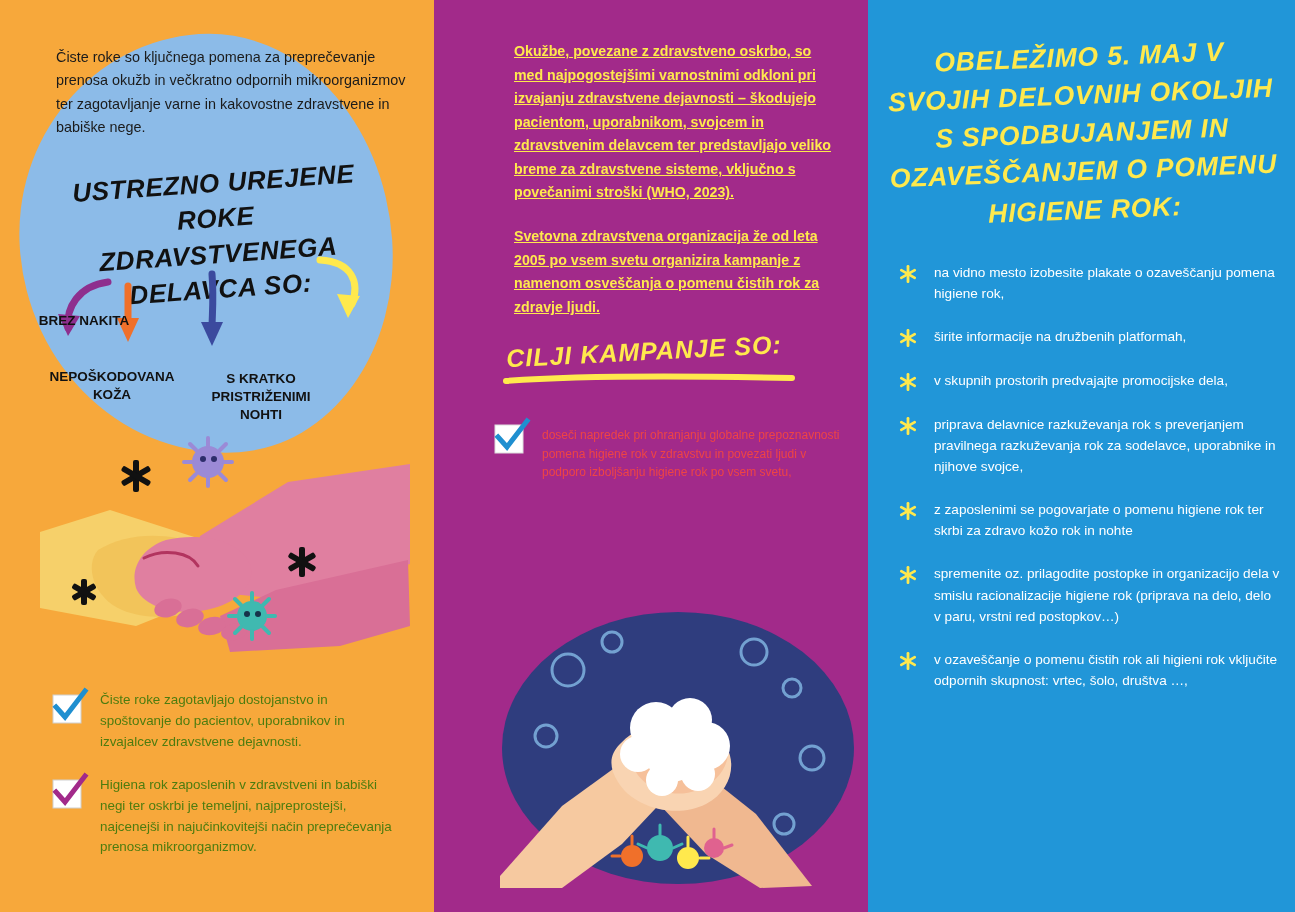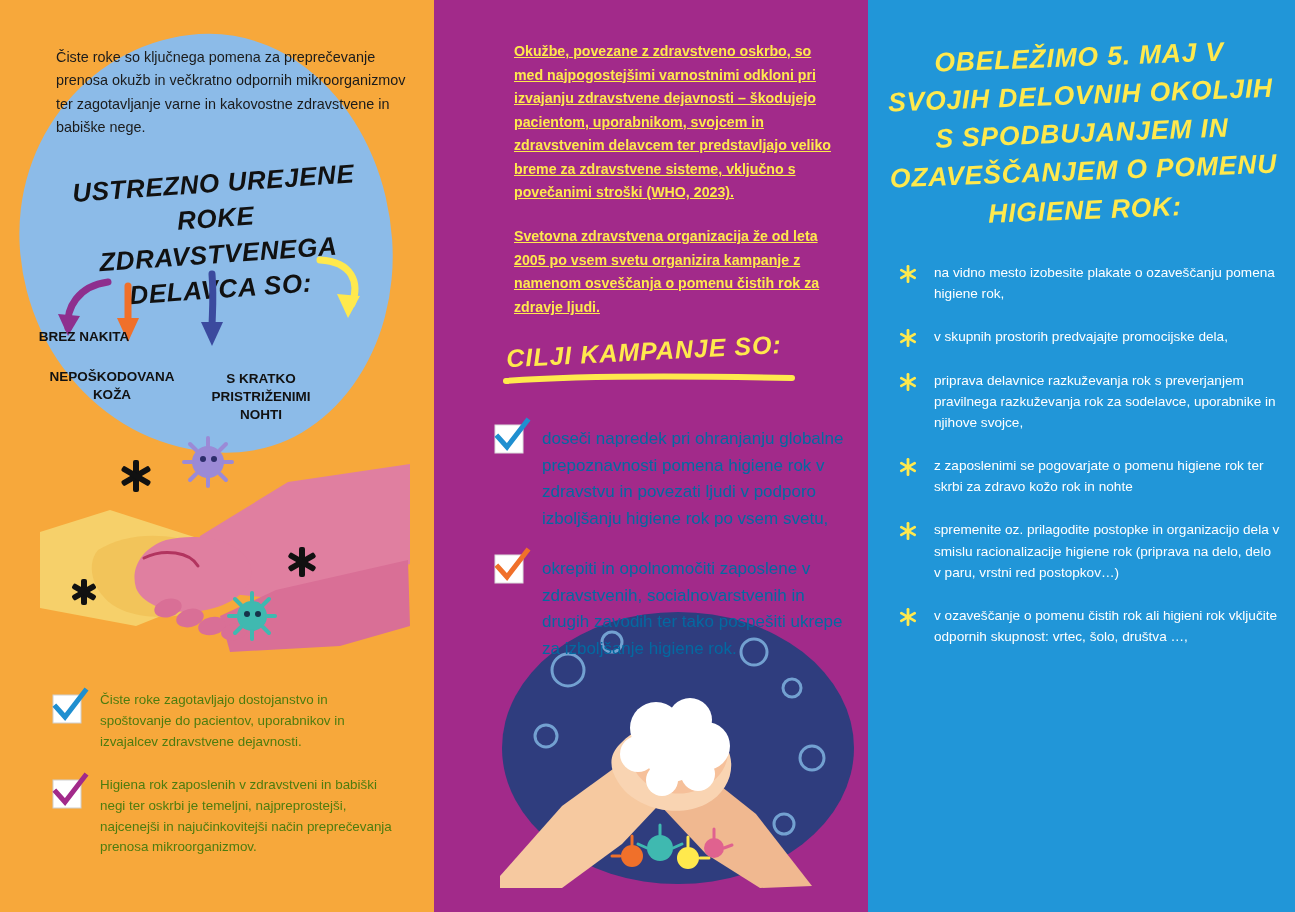--- a/index.html
+++ b/index.html
@@ -73,21 +73,21 @@
   .lbl {
     position: absolute;
     font-weight: bold;
     font-size: 13.5px;
     line-height: 1.32;
     color: #111;
     text-transform: uppercase;
     z-index: 5;
     text-align: center;
   }
-  .lbl-nakita   { left: 24px;  top: 328px; width: 120px; }
+  .lbl-nakita   { left: 24px;  top: 312px; width: 120px; }
   .lbl-koza     { left: 32px;  top: 368px; width: 160px; }
   .lbl-nohti    { left: 196px; top: 370px; width: 130px; }
   .lbl-lak      { left: 300px; top: 318px; width: 120px; }
 
   
   .hands-illu { position: absolute; left: 40px; top: 440px; width: 370px; height: 230px; z-index: 2; }
 
   .left-checks {
     position: absolute;
     left: 52px;
@@ -135,21 +135,21 @@
     z-index: 3;
   }
   .mid-goals {
     position: absolute;
     left: 494px;
     top: 420px;
     width: 352px;
     z-index: 4;
   }
   .goal-row { display: flex; gap: 14px; margin-bottom: 18px; align-items: flex-start; }
-  .goal-text { font-size: 17px; line-height: 1.56; color: #0369a1; padding-top: 6px; }
+  .goal-text { font-size: 12px; line-height: 1.56; color: #ef4444; padding-top: 6px; }
   .wash-illu { position: absolute; left: 492px; top: 608px; width: 370px; height: 280px; z-index: 2; }
 
   
   .right-title {
     position: absolute;
     left: 884px;
     top: 38px;
     width: 396px;
     color: #ffe94d;
     font-weight: bold;
@@ -316,29 +316,20 @@
   <div class="mid-goals">
     <div class="goal-row">
       <div class="check-box">
         <svg width="34" height="34" viewBox="0 0 34 34">
           <rect x="1" y="5" width="28" height="28" fill="#ffffff" stroke="#dddddd" stroke-width="1"></rect>
           <path d="M4 17 L13 27 L33 1" stroke="#1f8fd0" stroke-width="5" fill="none" stroke-linecap="square"></path>
         </svg>
       </div>
       <div class="goal-text">doseči napredek pri ohranjanju globalne prepoznavnosti pomena higiene rok v zdravstvu in povezati ljudi v podporo izboljšanju higiene rok po vsem svetu,</div>
     </div>
-    <div class="goal-row">
-      <div class="check-box">
-        <svg width="34" height="34" viewBox="0 0 34 34">
-          <rect x="1" y="5" width="28" height="28" fill="#ffffff" stroke="#dddddd" stroke-width="1"></rect>
-          <path d="M4 17 L13 27 L33 1" stroke="#f0702a" stroke-width="5" fill="none" stroke-linecap="square"></path>
-        </svg>
-      </div>
-      <div class="goal-text">okrepiti in opolnomočiti zaposlene v zdravstvenih, socialnovarstvenih in drugih zavodih ter tako pospešiti ukrepe za izboljšanje higiene rok.</div>
-    </div>
   </div>
 
   <svg class="wash-illu" viewBox="0 0 370 280">
     <ellipse cx="186" cy="140" rx="176" ry="136" fill="#2f3d7e"></ellipse>
 
     <g stroke="#7fb3e0" stroke-width="3" fill="none" opacity="0.85">
       <circle cx="76" cy="62" r="16"></circle>
       <circle cx="120" cy="34" r="10"></circle>
       <circle cx="262" cy="44" r="13"></circle>
       <circle cx="300" cy="80" r="9"></circle>
@@ -404,20 +395,30 @@
       <div class="r-text">na vidno mesto izobesite plakate o ozaveščanju pomena higiene rok,</div>
     </div>
     <div class="r-item">
       <svg class="r-star" viewBox="0 0 20 20">
           <g fill="#ffe94d">
             <rect x="8.6" y="1" width="2.8" height="18" rx="1.2"></rect>
             <rect x="8.6" y="1" width="2.8" height="18" rx="1.2" transform="rotate(60 10 10)"></rect>
             <rect x="8.6" y="1" width="2.8" height="18" rx="1.2" transform="rotate(120 10 10)"></rect>
           </g>
         </svg>
+      <div class="r-text">širite informacije na družbenih platformah,</div>
+    </div>
+    <div class="r-item">
+      <svg class="r-star" viewBox="0 0 20 20">
+          <g fill="#ffe94d">
+            <rect x="8.6" y="1" width="2.8" height="18" rx="1.2"></rect>
+            <rect x="8.6" y="1" width="2.8" height="18" rx="1.2" transform="rotate(60 10 10)"></rect>
+            <rect x="8.6" y="1" width="2.8" height="18" rx="1.2" transform="rotate(120 10 10)"></rect>
+          </g>
+        </svg>
       <div class="r-text">v skupnih prostorih predvajajte promocijske dela,</div>
     </div>
     <div class="r-item">
       <svg class="r-star" viewBox="0 0 20 20">
           <g fill="#ffe94d">
             <rect x="8.6" y="1" width="2.8" height="18" rx="1.2"></rect>
             <rect x="8.6" y="1" width="2.8" height="18" rx="1.2" transform="rotate(60 10 10)"></rect>
             <rect x="8.6" y="1" width="2.8" height="18" rx="1.2" transform="rotate(120 10 10)"></rect>
           </g>
         </svg>

